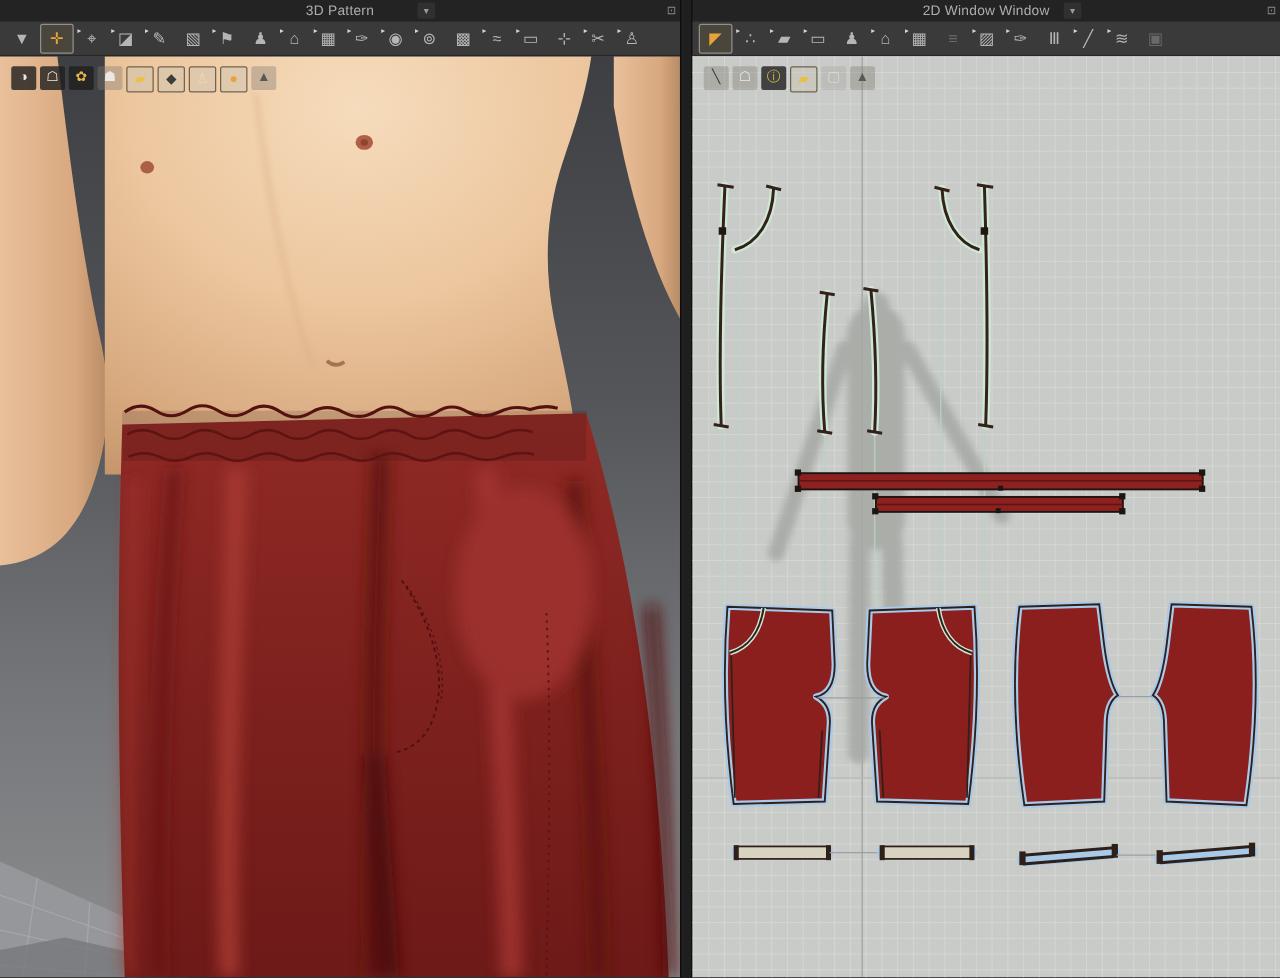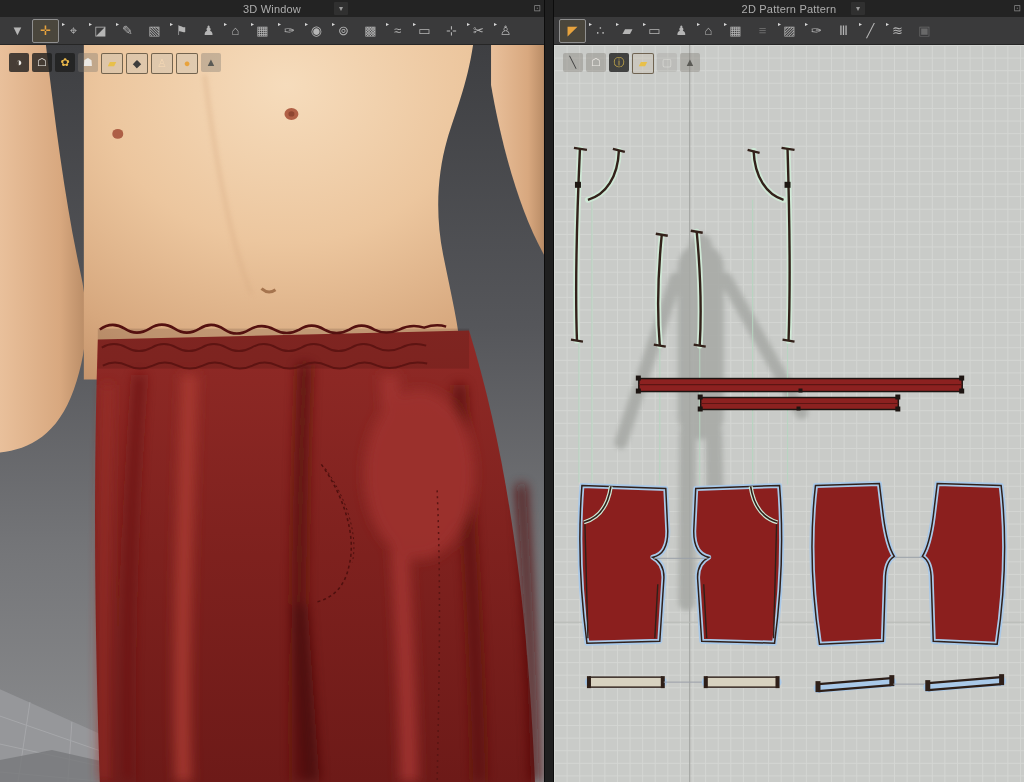--- a/index.html
+++ b/index.html
@@ -43,21 +43,21 @@
   .ov-btn.bordered{border:1px solid rgba(95,82,62,.85);background:rgba(205,195,180,.45);}
   .ov-btn.disabled{opacity:.45;}
 </style>
 </head>
 <body>
 
 <div class="app">
 
   <section class="pane pane-3d">
     <header class="titlebar">
-      <span class="title">3D Window</span>
+      <span class="title">3D Pattern</span>
       <span class="dd">▾</span>
       <span class="maxi">⊡</span>
     </header>
     <div class="toolbar">
         <div class="tb-btn">
           <span class="glyph">▼</span>
         </div>
         <div class="tb-btn active">
           <span class="glyph">✛</span>
         </div>
@@ -224,21 +224,21 @@
             <span class="glyph" style="color: rgb(90, 90, 85);">▲</span>
           </div>
         </div>
     </div>
   </section>
 
   <div class="divider"></div>
 
   <section class="pane pane-2d">
     <header class="titlebar">
-      <span class="title">2D Pattern Pattern</span>
+      <span class="title">2D Window Window</span>
       <span class="dd">▾</span>
       <span class="maxi">⊡</span>
     </header>
     <div class="toolbar">
         <div class="tb-btn active">
           <span class="glyph">◤</span>
         </div>
         <div class="tb-btn sub">
           <span class="glyph">∴</span>
         </div>

